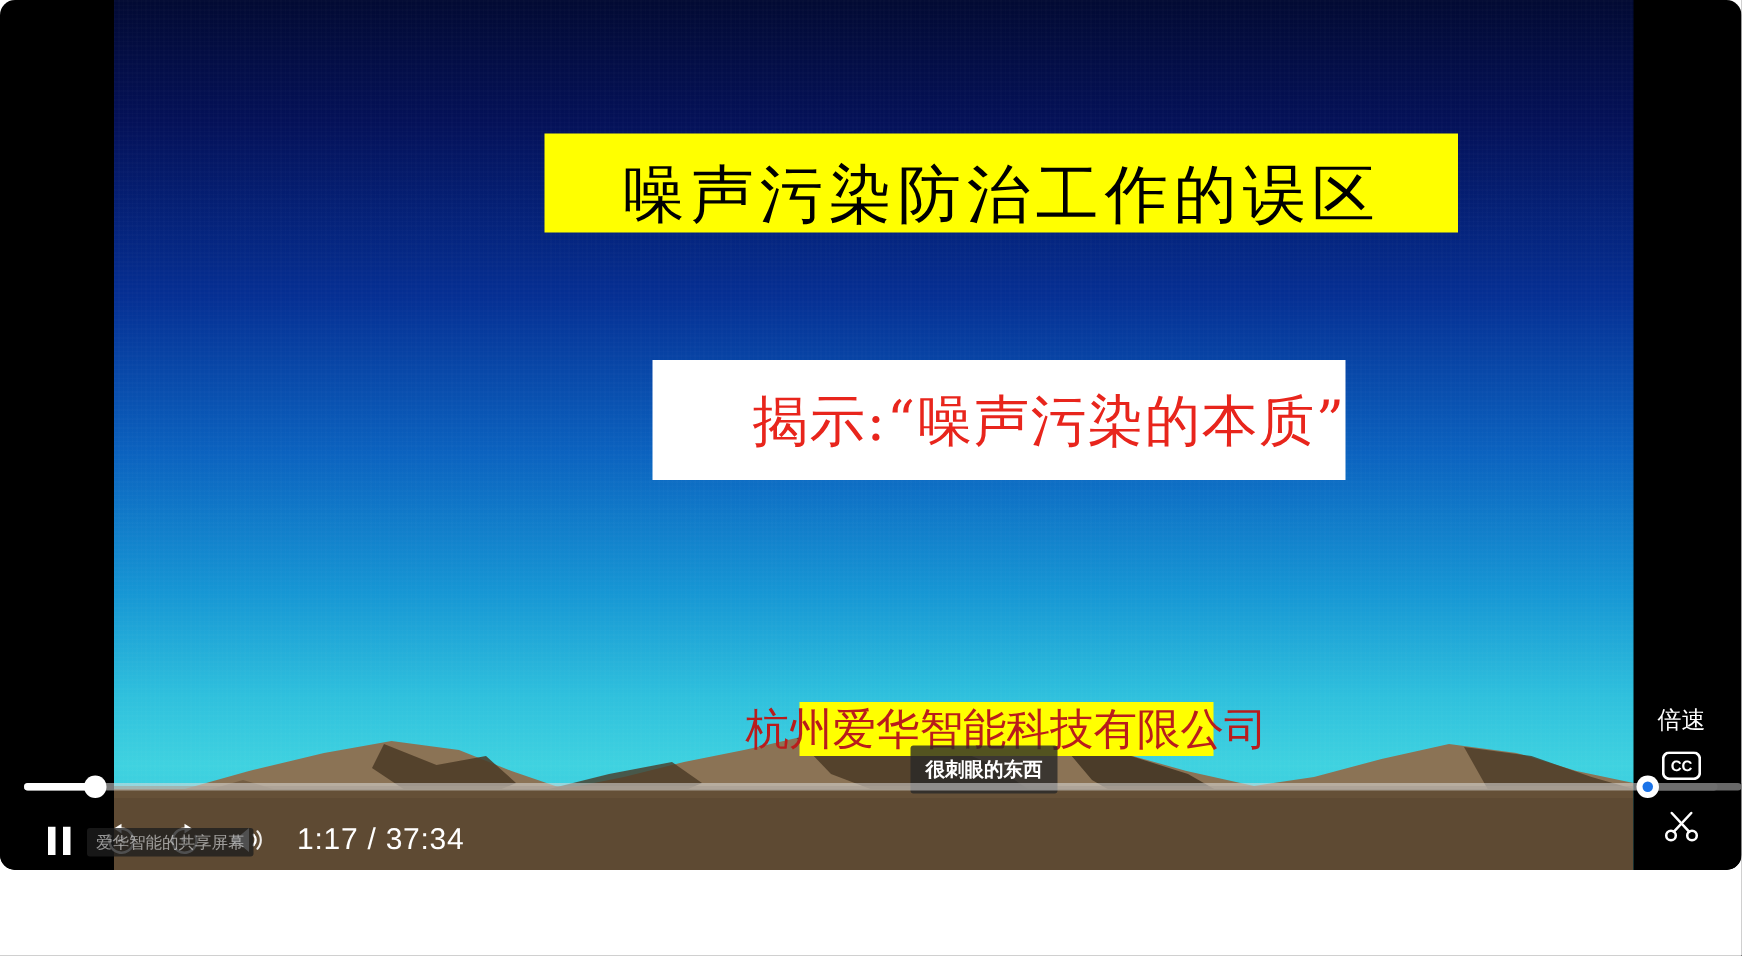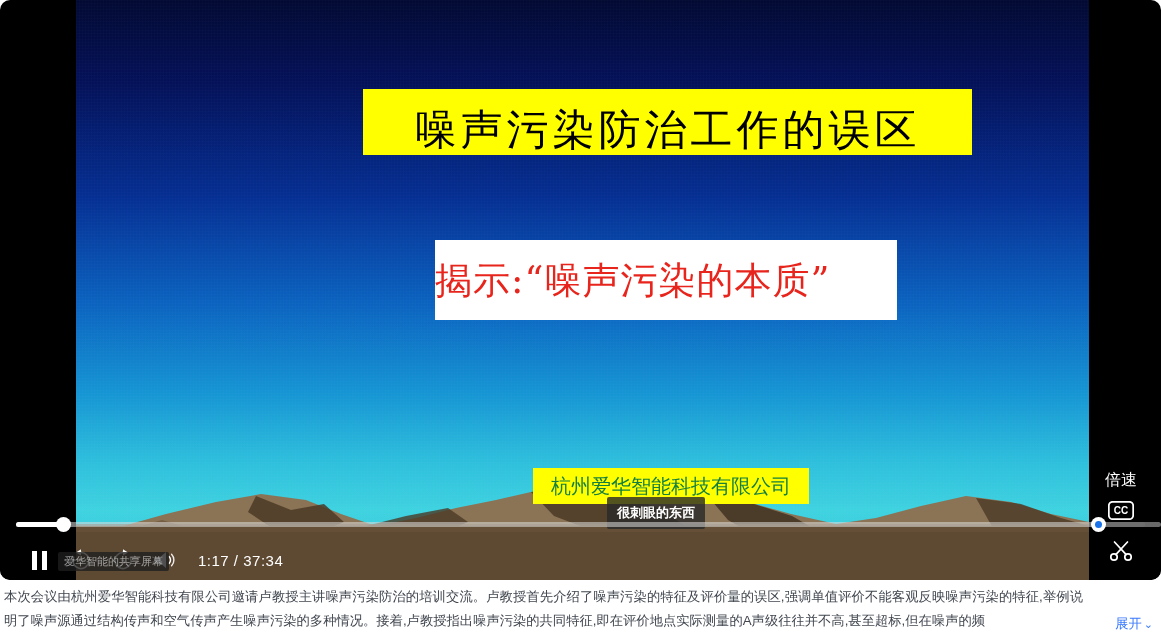--- a/index.html
+++ b/index.html
@@ -71,43 +71,43 @@
     line-height: 1;
     margin-top: 16px;
   }
 
   
   .subtitle-box {
     position: absolute;
     left: 359px; top: 240px;
     width: 462px; height: 80px;
     background: #ffffff;
-    display: flex; align-items: center; justify-content: flex-start;
+    display: flex; align-items: center; justify-content: flex-end;
   }
   .subtitle-text {
     font-family: "DejaVu Serif", "Liberation Serif", serif;
     font-size: 37px;
     color: #e8251c;
     white-space: nowrap;
     letter-spacing: 1px;
     line-height: 1;
   }
 
   
   .company-box {
     position: absolute;
     left: 457px; top: 468px;
     width: 276px; height: 36px;
     background: #ffff00;
     display: flex; align-items: center; justify-content: center;
   }
   .company-text {
     font-family: "DejaVu Serif", "Liberation Serif", serif;
-    font-size: 20px;
-    color: #15803d;
+    font-size: 29px;
+    color: #b91c1c;
     white-space: nowrap;
     line-height: 1;
   }
 
   
   .share-tip {
     position: absolute;
     left: 531px; top: 497px;
     height: 24px;
     padding: 16px 10px;
@@ -212,21 +212,21 @@
   .ctl-btn {
     width: 42px; height: 40px;
     display: flex; align-items: center; justify-content: center;
     cursor: pointer;
     color: #ffffff;
   }
   .ctl-btn svg { display: block; }
 
   .time-label {
     color: #ffffff;
-    font-size: 15px;
+    font-size: 20px;
     margin-left: 12px;
     white-space: nowrap;
     letter-spacing: 0.5px;
   }
 
   .speed-label {
     color: #ffffff;
     font-size: 16px;
     padding: 0 10px;
     white-space: nowrap;
@@ -421,21 +421,14 @@
                 <path d="M21 13.5 V19 H15.5" fill="none" stroke="#fff" stroke-width="1.8" stroke-linecap="round"></path>
                 <path d="M6.5 19 H1 V13.5" fill="none" stroke="#fff" stroke-width="1.8" stroke-linecap="round"></path>
               </svg>
             </span>
           </div>
         </div>
       </div>
     </div>
   </div>
 
-  <div class="desc">
-    <p class="desc-text">本次会议由杭州爱华智能科技有限公司邀请卢教授主讲噪声污染防治的培训交流。卢教授首先介绍了噪声污染的特征及评价量的误区,强调单值评价不能客观反映噪声污染的特征,举例说明了噪声源通过结构传声和空气传声产生噪声污染的多种情况。接着,卢教授指出噪声污染的共同特征,即在评价地点实际测量的A声级往往并不高,甚至超标,但在噪声的频</p>
-    <div class="desc-fade"></div>
-    <div class="expand-link">
-      <span>展开</span><span class="chev">⌄</span>
-    </div>
-  </div>
 
 </div>
 
 </body></html>

